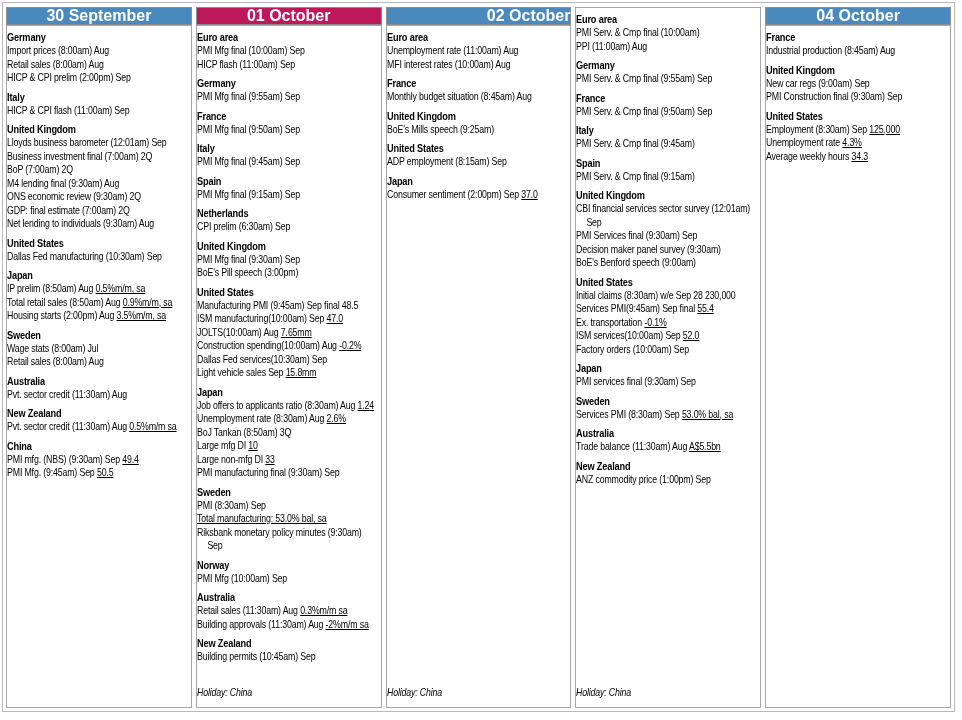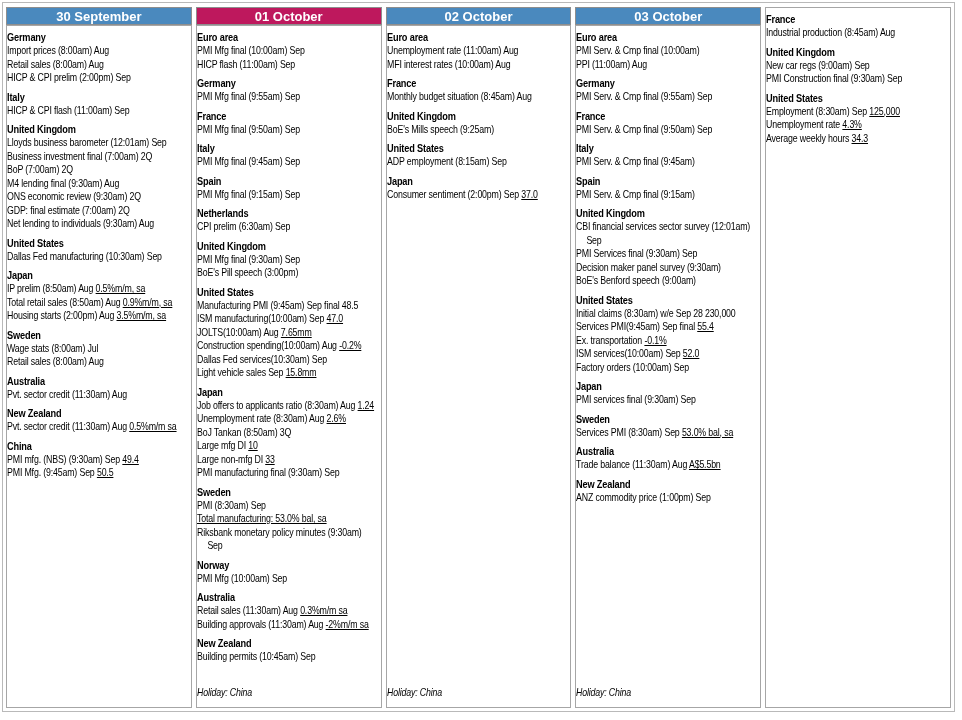--- a/index.html
+++ b/index.html
@@ -8,21 +8,21 @@
     font-family:"Liberation Sans", sans-serif; color:#000;
   }
   #calendar {
     position:absolute; left:2px; top:2px; width:953px; height:710px;
     box-sizing:border-box; border:1px solid #b9b9b9;
     padding:4px 3px 3px 3px; display:flex; gap:4px; background:#ffffff;
   }
   .column { flex:1 1 0; min-width:0; display:flex; flex-direction:column; }
   .col-header {
     height:18px; box-sizing:border-box; border:1px solid #8e8e8e;
-    color:#fff; font-weight:bold; font-size:13px;
+    color:#fff; font-weight:bold; font-size:16px;
     display:flex; align-items:center; justify-content:center;
     flex:0 0 auto;
   }
   .col-body {
     flex:1 1 auto; box-sizing:border-box; border:1px solid #a6a6a6;
     background:#fff; overflow:hidden; padding:3px 0 4px 0; display:flex;
   }
   .body-inner {
     flex:none; width:125%; transform:scaleX(0.8); transform-origin:0 0;
     display:flex; flex-direction:column; height:100%; box-sizing:border-box;
@@ -167,21 +167,21 @@
           </div>
           <div class="section">
             <div class="country">New Zealand</div>
             <div class="event"><span>Building permits (10:45am) Sep</span></div>
           </div>
           <div class="holiday">Holiday: China</div>
         </div>
       </div>
     </div>
     <div class="column">
-      <div class="col-header" style="background: rgb(74, 137, 190); border-color: rgb(142, 142, 142); color: rgb(255, 255, 255);">
+      <div class="col-header" style="background: rgb(74, 137, 190); border-color: rgb(142, 142, 142); color: rgb(255, 255, 255); justify-content: flex-end;">
         <span>02 October</span>
       </div>
       <div class="col-body" style="border-color: rgb(166, 166, 166);">
         <div class="body-inner">
           <div class="section">
             <div class="country">Euro area</div>
             <div class="event"><span>Unemployment rate (11:00am) Aug</span></div>
             <div class="event"><span>MFI interest rates (10:00am) Aug</span></div>
           </div>
           <div class="section">
@@ -198,23 +198,20 @@
           </div>
           <div class="section">
             <div class="country">Japan</div>
             <div class="event"><span>Consumer sentiment (2:00pm) Sep </span><span class="u">37.0</span></div>
           </div>
           <div class="holiday">Holiday: China</div>
         </div>
       </div>
     </div>
     <div class="column">
-      <div class="col-header" style="background: rgb(74, 137, 190); border-color: rgb(142, 142, 142); color: rgb(255, 255, 255);">
-        <span>03 October</span>
-      </div>
       <div class="col-body" style="border-color: rgb(166, 166, 166);">
         <div class="body-inner">
           <div class="section">
             <div class="country">Euro area</div>
             <div class="event"><span>PMI Serv. &amp; Cmp final (10:00am)</span></div>
             <div class="event"><span>PPI (11:00am) Aug</span></div>
           </div>
           <div class="section">
             <div class="country">Germany</div>
             <div class="event"><span>PMI Serv. &amp; Cmp final (9:55am) Sep</span></div>
@@ -260,20 +257,23 @@
           </div>
           <div class="section">
             <div class="country">New Zealand</div>
             <div class="event"><span>ANZ commodity price (1:00pm) Sep</span></div>
           </div>
           <div class="holiday">Holiday: China</div>
         </div>
       </div>
     </div>
     <div class="column">
+      <div class="col-header" style="background: rgb(74, 137, 190); border-color: rgb(142, 142, 142); color: rgb(255, 255, 255);">
+        <span>04 October</span>
+      </div>
       <div class="col-body" style="border-color: rgb(166, 166, 166);">
         <div class="body-inner">
           <div class="section">
             <div class="country">France</div>
             <div class="event"><span>Industrial production (8:45am) Aug</span></div>
           </div>
           <div class="section">
             <div class="country">United Kingdom</div>
             <div class="event"><span>New car regs (9:00am) Sep</span></div>
             <div class="event"><span>PMI Construction final (9:30am) Sep</span></div>

